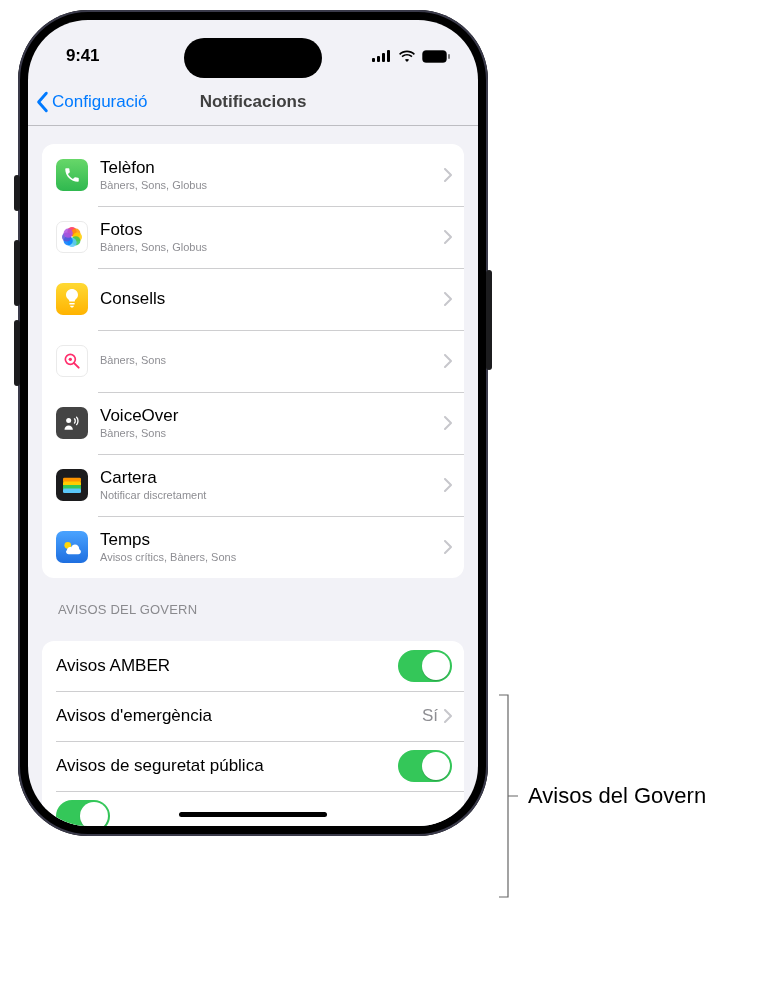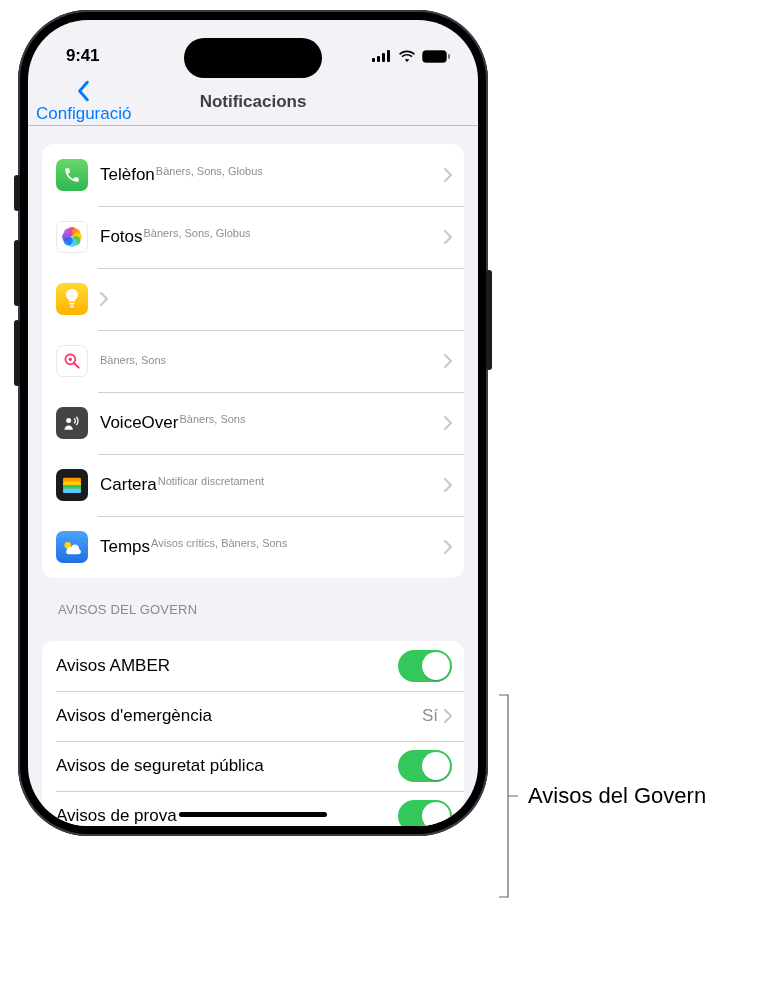--- a/index.html
+++ b/index.html
@@ -91,21 +91,20 @@
     align-items: center;
     padding: 0 8px;
     border-bottom: 0.5px solid rgba(60,60,67,0.29);
   }
   .nav-back {
     display: flex;
     align-items: center;
     color: #007aff;
     font-size: 17px;
     gap: 2px;
-    flex-direction: column;
   }
   .nav-back svg { stroke: #007aff; }
   .nav-title {
     position: absolute;
     left: 50%;
     transform: translateX(-50%);
     font-size: 17px;
     font-weight: 600;
     color: #404040;
   }
@@ -156,21 +155,21 @@
     display: flex;
     align-items: center;
     justify-content: center;
     font-size: 18px;
     color: #fff;
   }
   .row-text {
     flex: 1;
     min-width: 0;
     display: flex;
-    flex-direction: row;
+    flex-direction: column;
     gap: 1px;
   }
   .row-title {
     font-size: 17px;
     color: #000;
     line-height: 1.2;
   }
   .row-sub {
     font-size: 11px;
     color: #8e8e93;
@@ -343,20 +342,23 @@
               </svg>
           </div>
 
 
           <div class="row">
             <div class="app-icon ic-tips">
               <svg width="14" height="20" viewBox="0 0 14 20" fill="#fff">
                   <path d="M7 0C3.7 0 1 2.6 1 5.8c0 2 1 3.7 2.5 4.8.5.4.7.9.7 1.4v.5h5.6v-.5c0-.5.2-1 .7-1.4C12 9.5 13 7.8 13 5.8 13 2.6 10.3 0 7 0Zm-2.6 14h5.2v1.4H4.4V14Zm.7 2.8h3.8c0 1-.9 1.8-1.9 1.8s-1.9-.8-1.9-1.8Z"></path>
                 </svg>
             </div>
+            <div class="row-text">
+              <div class="row-title">Consells</div>
+            </div>
             <svg class="chevron" width="8" height="14" viewBox="0 0 8 14">
                 <path d="M1 1l6 6-6 6" stroke="#c7c7cc" stroke-width="2" fill="none" stroke-linecap="round" stroke-linejoin="round"></path>
               </svg>
           </div>
 
           <div class="row">
             <div class="app-icon ic-track">
               <svg width="20" height="20" viewBox="0 0 24 24" fill="none">
                   <circle cx="10" cy="10" r="6" stroke="#ff2d6b" stroke-width="2"></circle>
                   <circle cx="10" cy="10" r="2" fill="#ff2d6b"></circle>
@@ -450,23 +452,20 @@
           <div class="row no-icon sep-top" style="min-height:50px">
             <div class="row-text">
                 <div class="row-title">Avisos de seguretat pública</div>
               </div>
             <div class="toggle">
                 <div class="knob"></div>
               </div>
           </div>
 
           <div class="row no-icon sep-top" style="min-height:50px">
-            <div class="row-text">
-                <div class="row-title">Avisos de prova</div>
-              </div>
             <div class="toggle">
                 <div class="knob"></div>
               </div>
           </div>
 
         </div>
 
       </div>
 
       <div class="home-indicator"></div>

